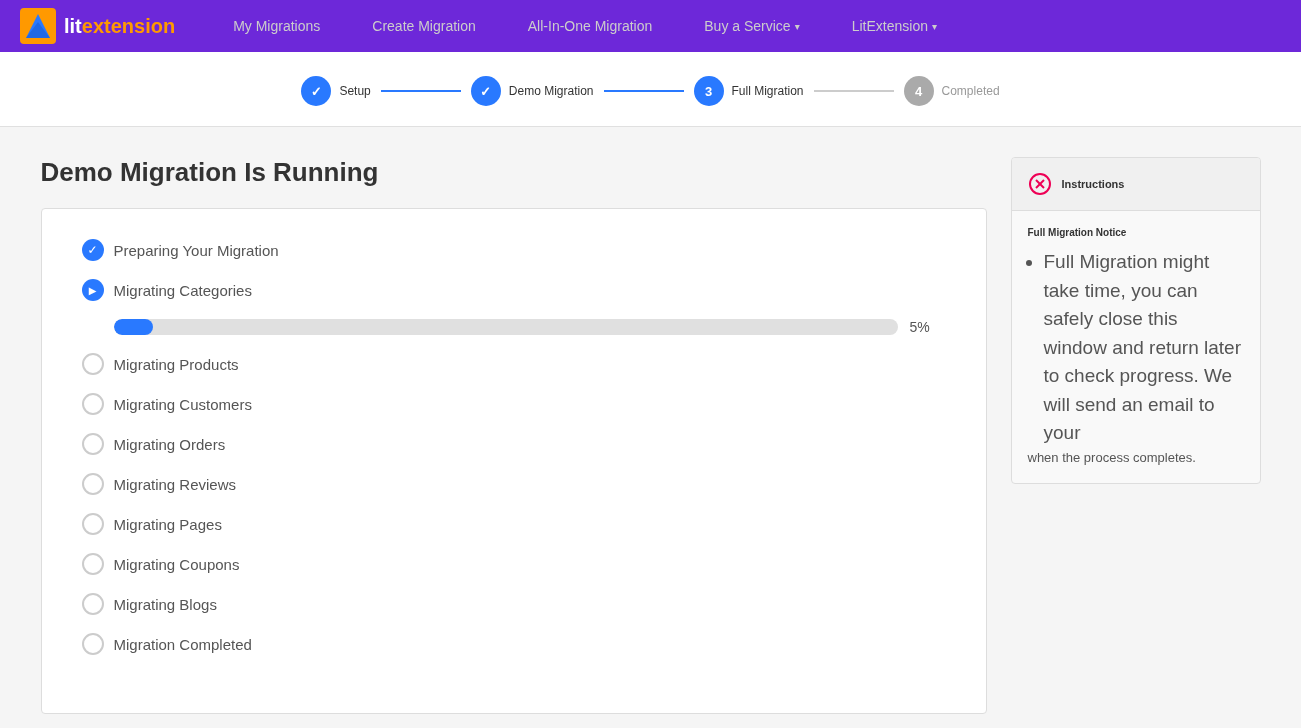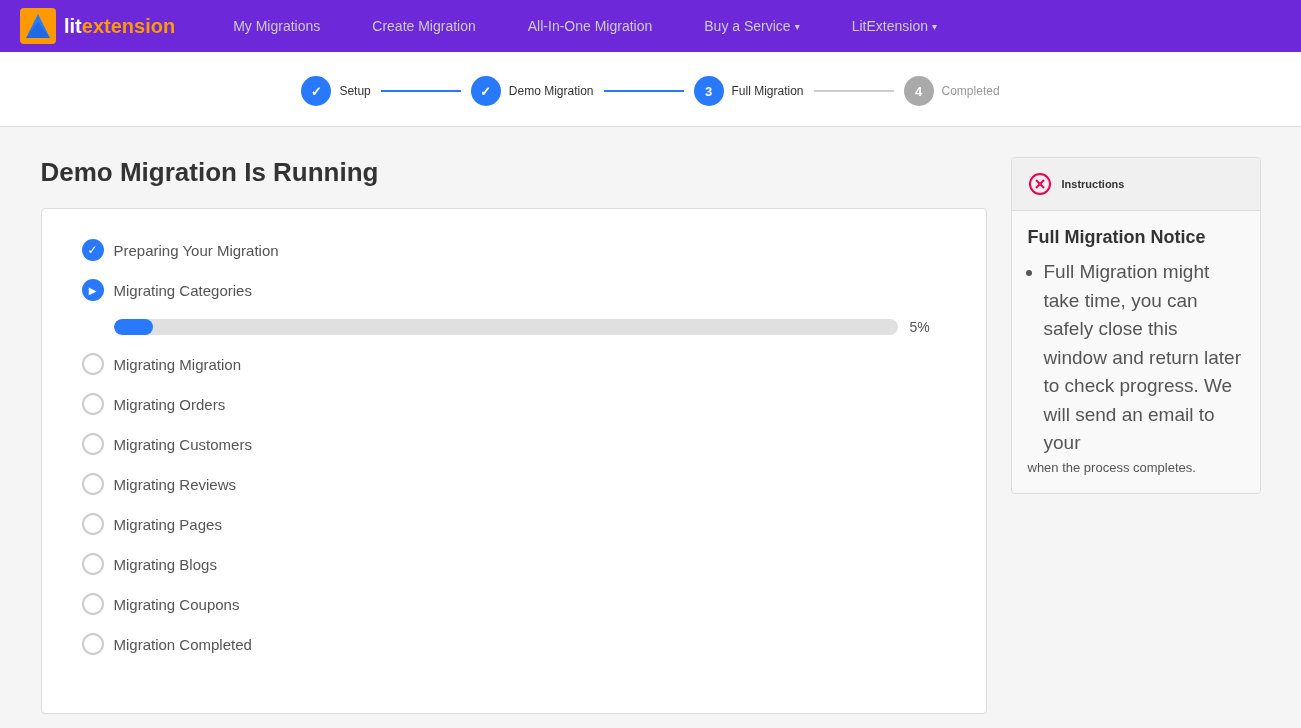--- a/index.html
+++ b/index.html
@@ -221,21 +221,21 @@
     }
     .instructions-header-title {
       font-size: 11px;
       font-weight: bold;
       color: #333;
     }
     .instructions-body {
       padding: 16px;
     }
     .instructions-notice-title {
-      font-size: 18px;
+      font-size: 10px;
       font-weight: bold;
       margin-bottom: 10px;
       color: #333;
     }
     .instructions-body ul {
       padding-left: 16px;
     }
     .instructions-body ul li {
       font-size: 19px;
       color: #555;
@@ -333,51 +333,51 @@
 
       <div class="progress-row">
         <div class="progress-track">
           <div class="progress-fill" style="width: 5%;"></div>
         </div>
         <span class="progress-pct">5%</span>
       </div>
 
       <div class="migration-item">
         <div class="icon-inactive"></div>
-        <span class="migration-item-label">Migrating Migration</span>
+        <span class="migration-item-label">Migrating Products</span>
+      </div>
+
+      <div class="migration-item">
+        <div class="icon-inactive"></div>
+        <span class="migration-item-label">Migrating Customers</span>
       </div>
 
       <div class="migration-item">
         <div class="icon-inactive"></div>
         <span class="migration-item-label">Migrating Orders</span>
       </div>
 
       <div class="migration-item">
         <div class="icon-inactive"></div>
-        <span class="migration-item-label">Migrating Customers</span>
-      </div>
-
-      <div class="migration-item">
-        <div class="icon-inactive"></div>
         <span class="migration-item-label">Migrating Reviews</span>
       </div>
 
       <div class="migration-item">
         <div class="icon-inactive"></div>
         <span class="migration-item-label">Migrating Pages</span>
       </div>
 
       <div class="migration-item">
         <div class="icon-inactive"></div>
+        <span class="migration-item-label">Migrating Coupons</span>
+      </div>
+
+      <div class="migration-item">
+        <div class="icon-inactive"></div>
         <span class="migration-item-label">Migrating Blogs</span>
-      </div>
-
-      <div class="migration-item">
-        <div class="icon-inactive"></div>
-        <span class="migration-item-label">Migrating Coupons</span>
       </div>
 
       <div class="migration-item">
         <div class="icon-inactive"></div>
         <span class="migration-item-label">Migration Completed</span>
       </div>
 
     </div>
   </div>
 

